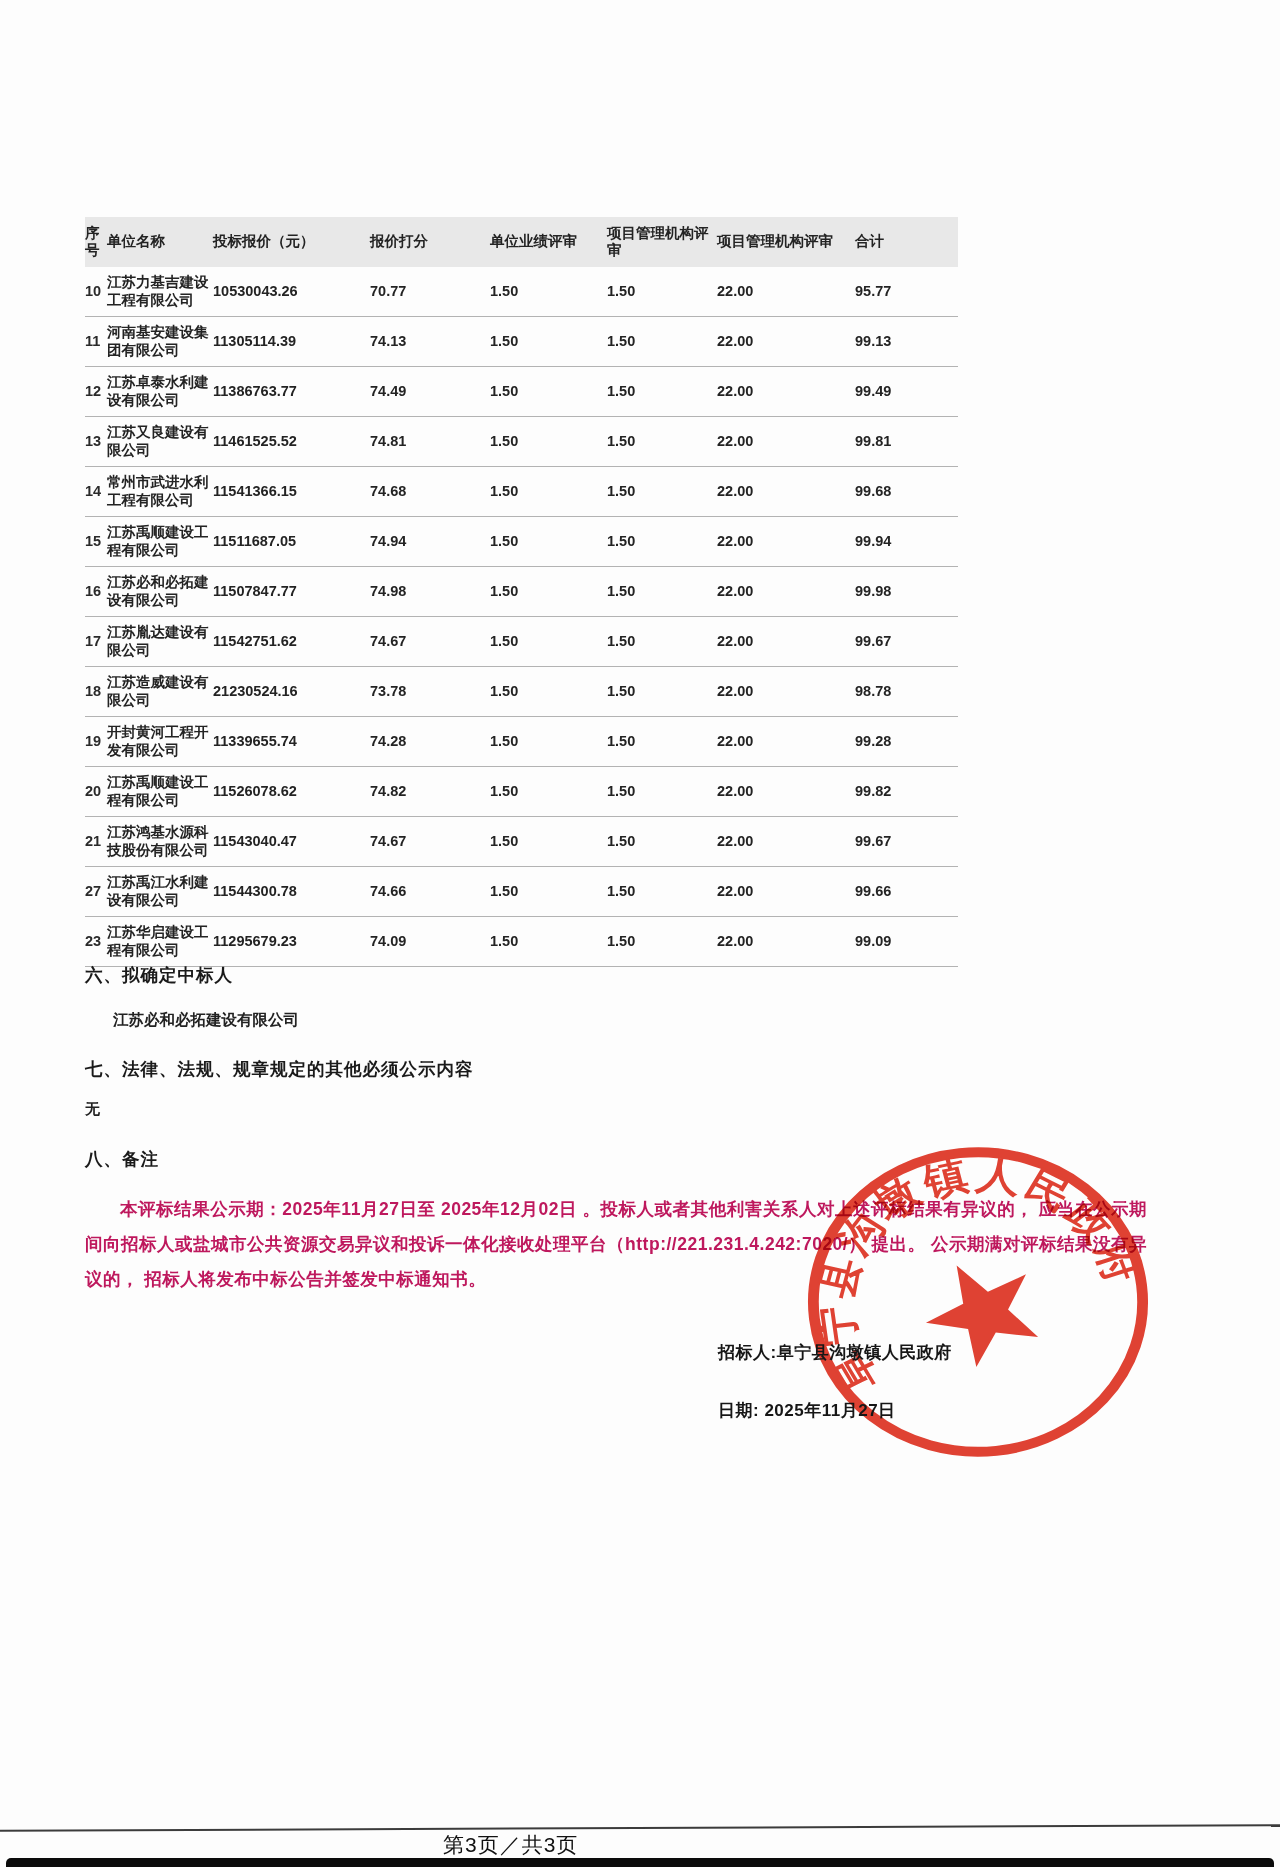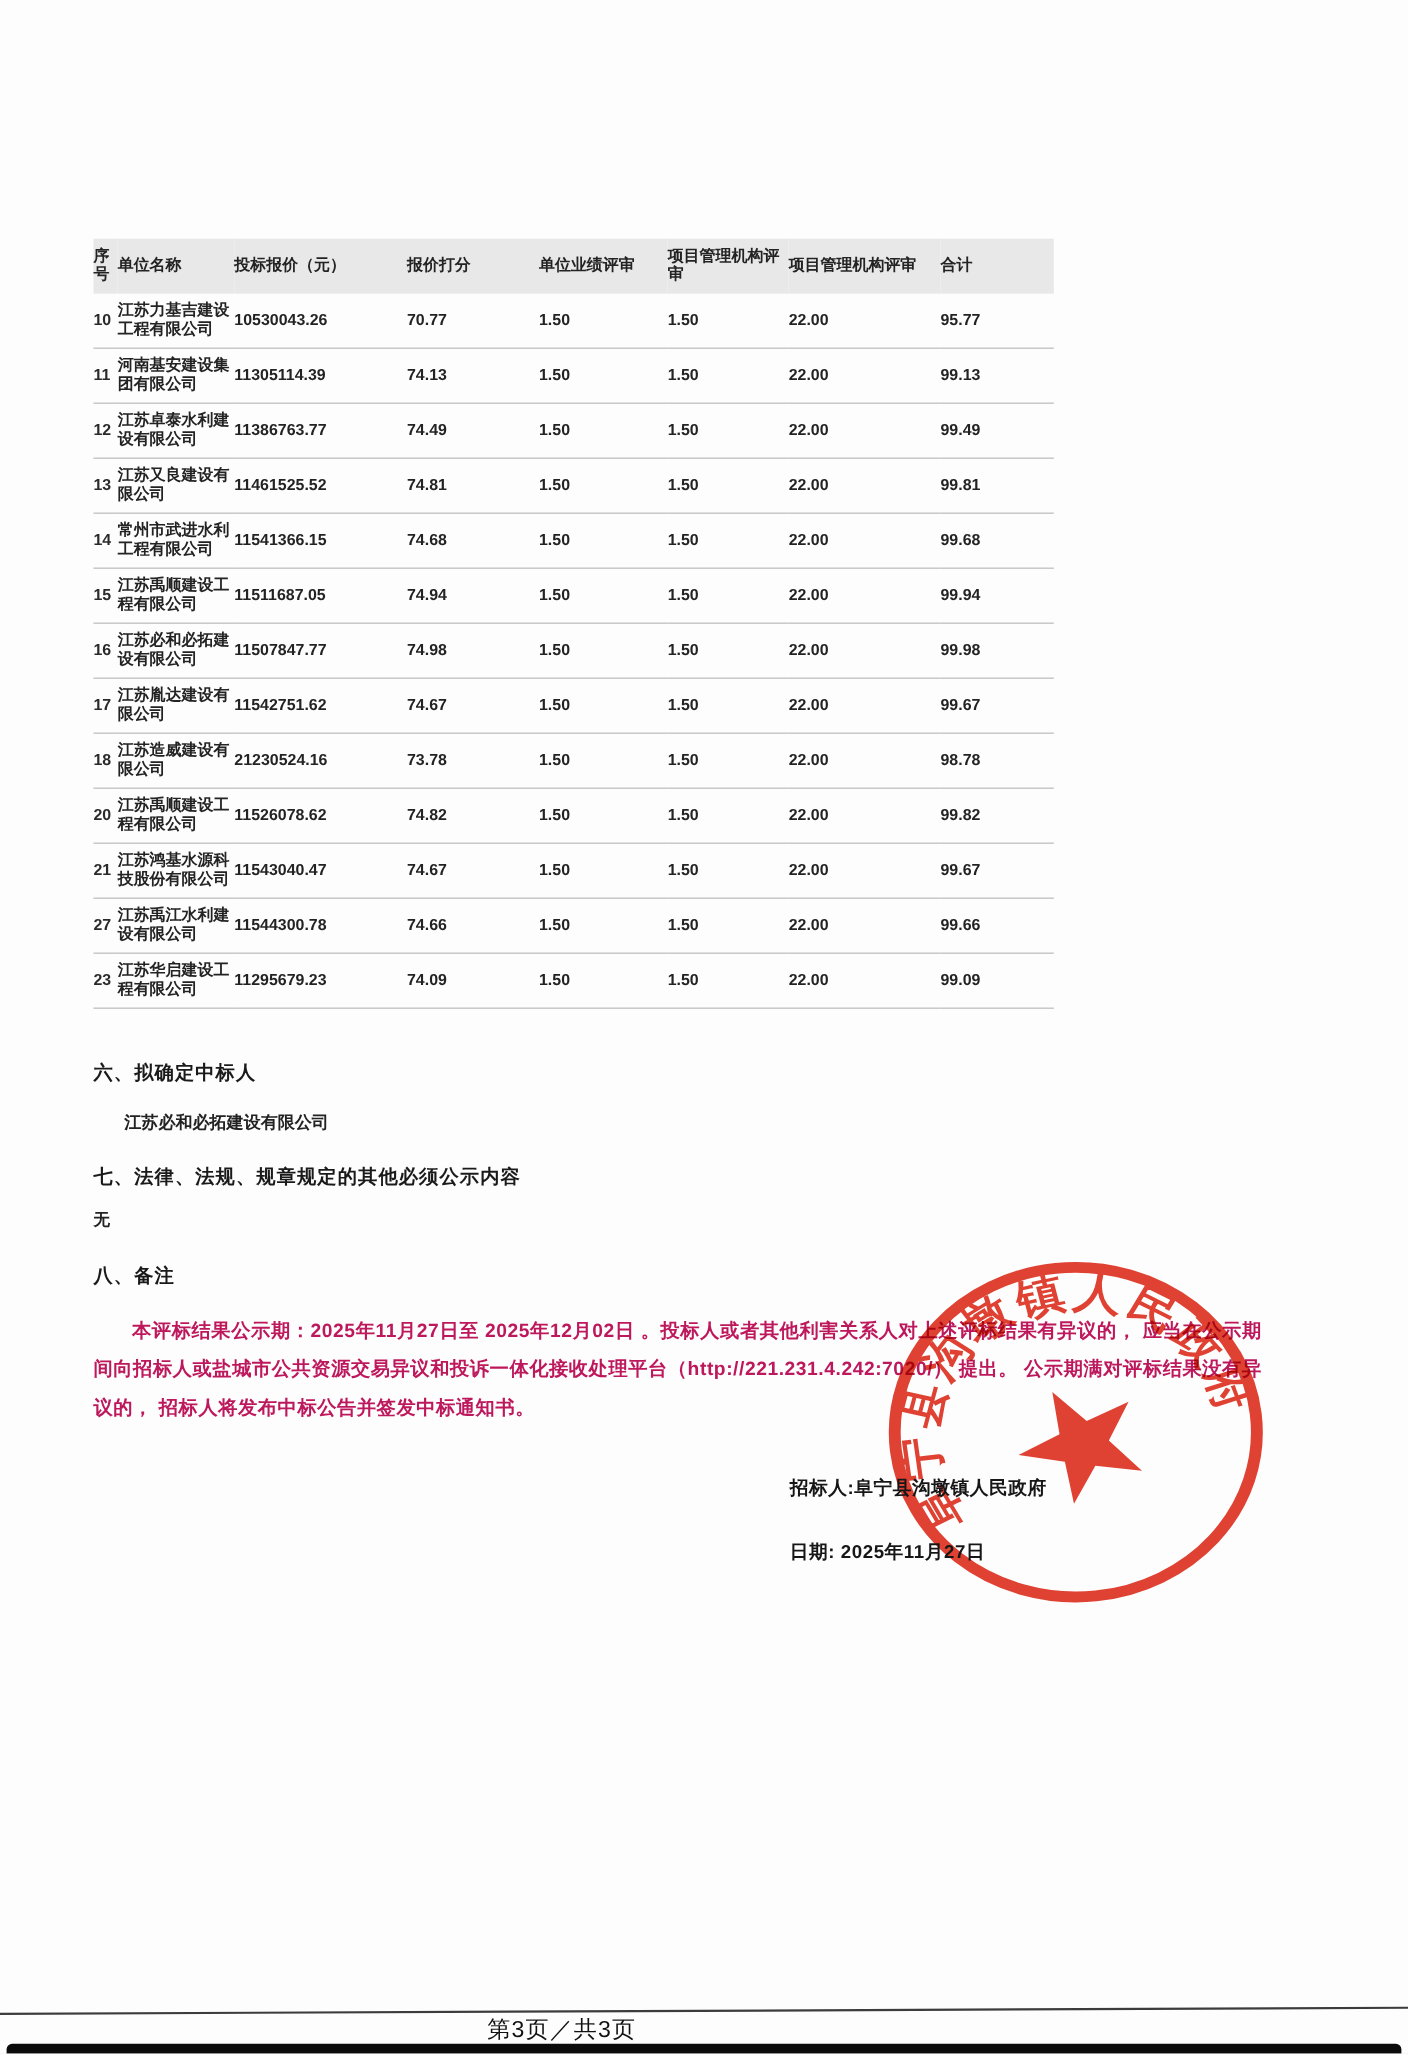--- a/index.html
+++ b/index.html
@@ -175,20 +175,30 @@
           <td>18</td>
           <td>江苏造威建设有限公司</td>
           <td>21230524.16</td>
           <td>73.78</td>
           <td>1.50</td>
           <td>1.50</td>
           <td>22.00</td>
           <td>98.78</td>
         </tr>
         <tr>
+          <td>19</td>
+          <td>开封黄河工程开发有限公司</td>
+          <td>11339655.74</td>
+          <td>74.28</td>
+          <td>1.50</td>
+          <td>1.50</td>
+          <td>22.00</td>
+          <td>99.28</td>
+        </tr>
+        <tr>
           <td>20</td>
           <td>江苏禹顺建设工程有限公司</td>
           <td>11526078.62</td>
           <td>74.82</td>
           <td>1.50</td>
           <td>1.50</td>
           <td>22.00</td>
           <td>99.82</td>
         </tr>
         <tr>

